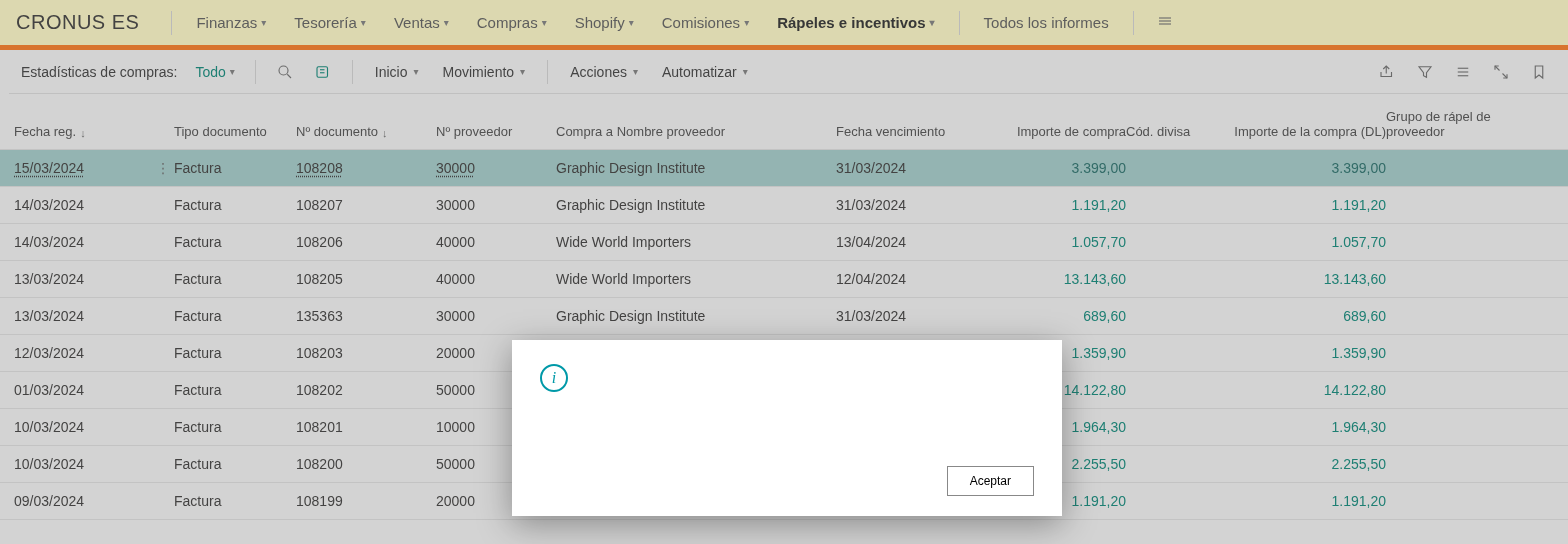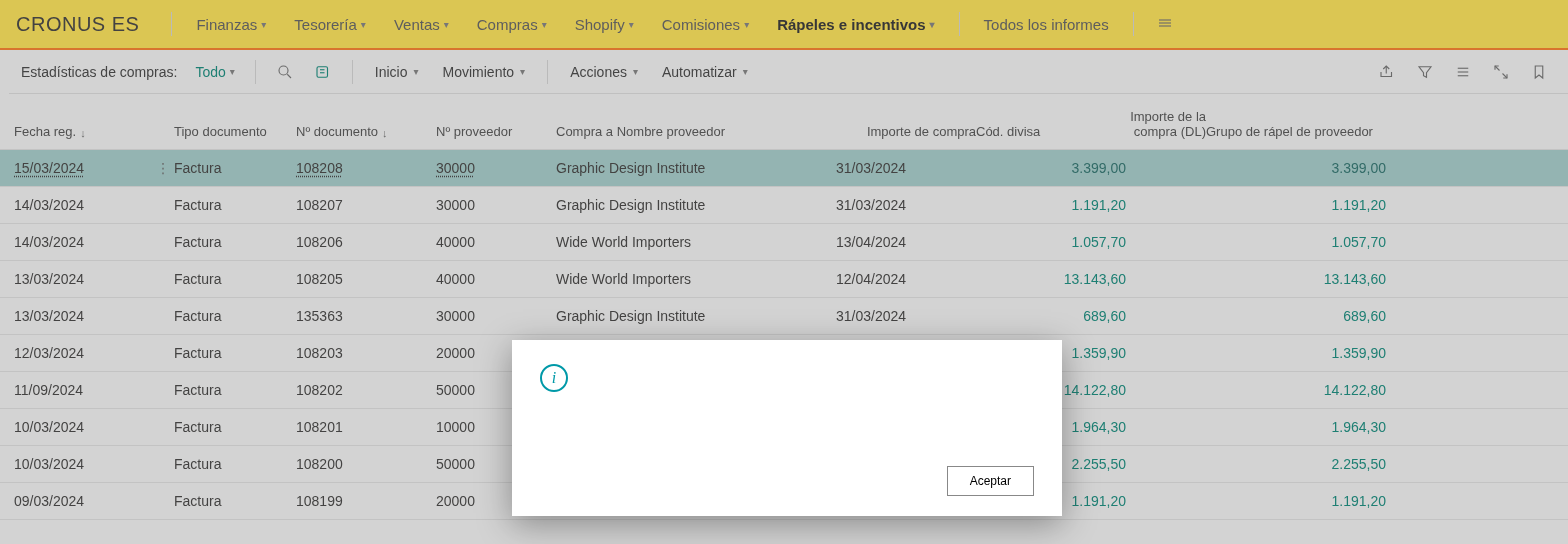--- a/index.html
+++ b/index.html
@@ -10,22 +10,22 @@
   background: #f2f2f2;
   width: 1568px;
   height: 544px;
   overflow: hidden;
   position: relative;
 }
 .modal-backdrop { position:absolute; inset:0; background:rgba(120,120,120,0.25); z-index:100; }
 
 
 .topnav {
-  display:flex; align-items:center; height:50px; background:#fde047;
-  border-bottom:2px solid #f97316; padding:0 16px; gap:4px;
+  display:flex; align-items:center; height:50px; background:#fef9c3;
+  border-bottom:5px solid #f97316; padding:0 16px; gap:4px;
 }
 .brand { font-size:20px; color:#323130; letter-spacing:0.5px; margin-right:20px; }
 .vsep { width:1px; height:24px; background:#d0d0d0; margin:0 8px; }
 .nav-item {
   display:inline-flex; align-items:center; padding:6px 12px; color:#555;
   cursor:pointer; gap:4px; font-size:15px;
 }
 .nav-item.active { color:#222; font-weight:600; }
 .chev { font-size:10px; color:#777; }
 .ellipsis-btn { padding:6px 10px; color:#555; cursor:pointer; }
@@ -214,20 +214,23 @@
     <div>
         <span>Nº documento</span>
         <span class="sort-arrow">↓</span>
       </div>
     <div>
         <span>Nº proveedor</span>
       </div>
     <div>
         <span>Compra a Nombre proveedor</span>
       </div>
+    <div>
+        <span>Fecha vencimiento</span>
+      </div>
     <div class="th-right">
         <span>Importe de compra</span>
       </div>
     <div>
         <span>Cód. divisa</span>
       </div>
     <div class="th-right">
         <span>Importe de la compra (DL)</span>
       </div>
     <div>
@@ -302,21 +305,21 @@
         <div>108203</div>
         <div>20000</div>
         <div></div>
         <div></div>
         <div class="num">1.359,90</div>
         <div></div>
         <div class="num">1.359,90</div>
         <div></div>
       </div>
       <div class="trow" style="position: relative;">
-        <div><span>11/09/2024</span></div>
+        <div><span>01/03/2024</span></div>
         <div>Factura</div>
         <div>108202</div>
         <div>50000</div>
         <div></div>
         <div></div>
         <div class="num">14.122,80</div>
         <div></div>
         <div class="num">14.122,80</div>
         <div></div>
       </div>

